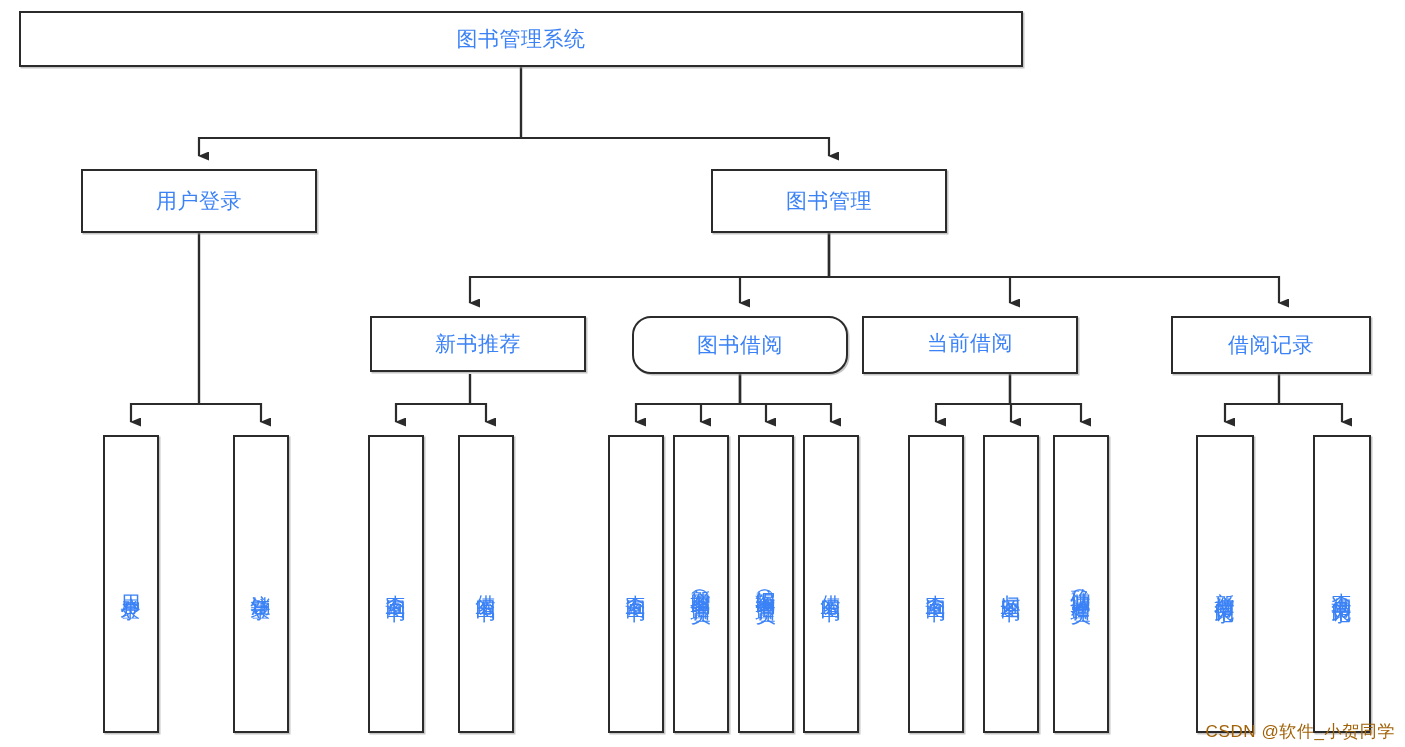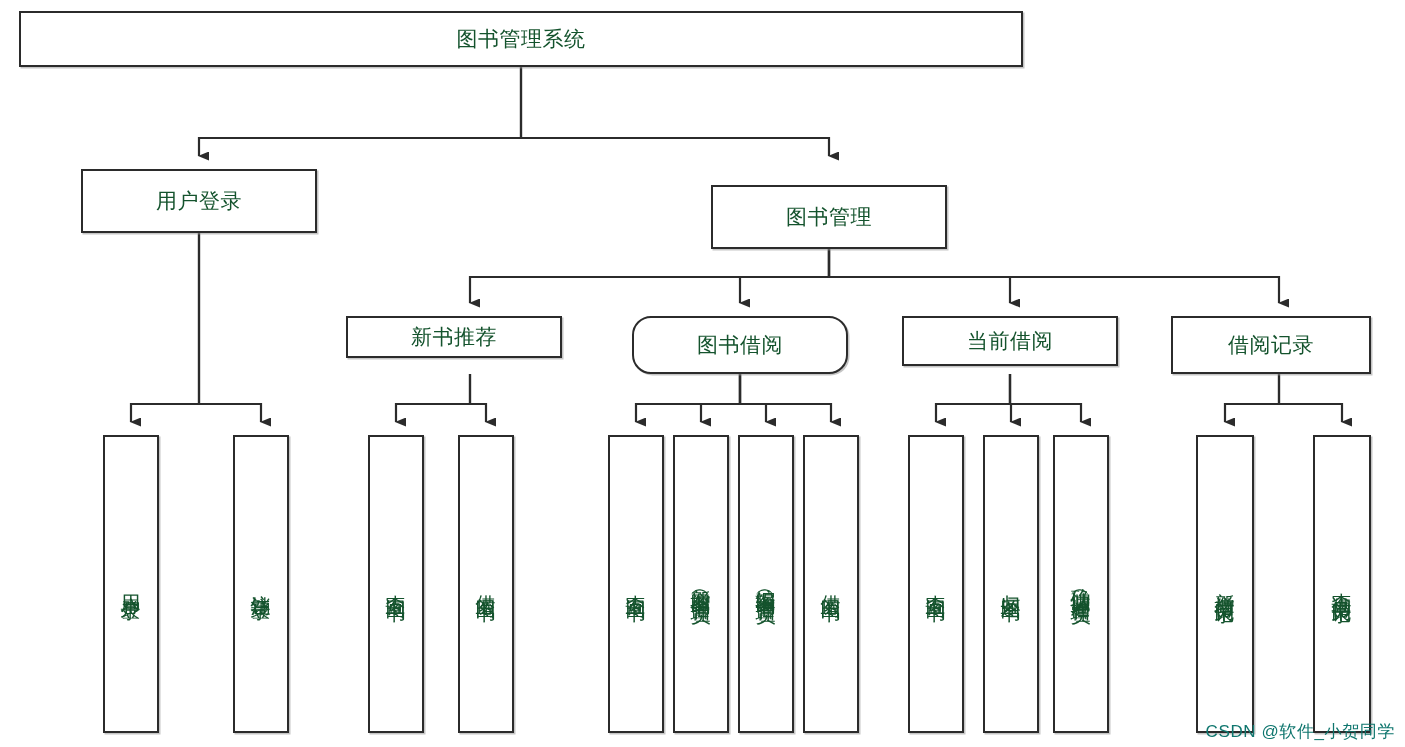--- a/index.html
+++ b/index.html
@@ -19,38 +19,38 @@
     box-sizing:border-box;
     display:flex;
     align-items:center;
     justify-content:center;
     box-shadow:1.5px 1.5px 0 rgba(150,150,150,0.55);
   }
   .node .label{
     font-size:21px;
     line-height:1.12;
     letter-spacing:0.5px;
-    color:#14532d;
+    color:#3b82f6;
     text-align:center;
     white-space:nowrap;
   }
   .node.vertical .label{
     writing-mode:vertical-rl;
     text-orientation:upright;
     font-size:20px;
     letter-spacing:2.5px;
     line-height:1;
   }
   .node.vertical{align-items:center;justify-content:center;}
   .watermark{
     position:absolute;
     right:10px;
     bottom:4px;
     font-size:17px;
-    color:#0f766e;
+    color:#a16207;
     white-space:nowrap;
     letter-spacing:0.6px;
     pointer-events:none;
   }
 </style>
 </head>
 <body>
 
 <div id="diagram-root">
   <svg id="edges" viewBox="0 0 1405 747">
@@ -82,30 +82,30 @@
       </g>
   </svg>
 
   <div id="node-layer">
       <div class="node" style="left: 19px; top: 11px; width: 1004px; height: 56px;">
         <span class="label">图书管理系统</span>
       </div>
       <div class="node" style="left: 81px; top: 169px; width: 236px; height: 64px;">
         <span class="label">用户登录</span>
       </div>
-      <div class="node" style="left: 711px; top: 169px; width: 236px; height: 64px; margin-top: 16px;">
+      <div class="node" style="left: 711px; top: 169px; width: 236px; height: 64px;">
         <span class="label">图书管理</span>
       </div>
-      <div class="node" style="left: 346px; top: 316px; width: 216px; height: 42px;">
+      <div class="node" style="left: 370px; top: 316px; width: 216px; height: 56px;">
         <span class="label">新书推荐</span>
       </div>
       <div class="node" style="left: 632px; top: 316px; width: 216px; height: 58px; border-radius: 19px;">
         <span class="label">图书借阅</span>
       </div>
-      <div class="node" style="left: 902px; top: 316px; width: 216px; height: 50px;">
+      <div class="node" style="left: 862px; top: 316px; width: 216px; height: 58px; font-family: Liberation Mono, monospace;">
         <span class="label">当前借阅</span>
       </div>
       <div class="node" style="left: 1171px; top: 316px; width: 200px; height: 58px;">
         <span class="label">借阅记录</span>
       </div>
       <div class="node vertical" style="left: 103px; top: 435px; width: 56px; height: 298px;">
         <span class="label">用户登录</span>
       </div>
       <div class="node vertical" style="left: 233px; top: 435px; width: 56px; height: 298px;">
         <span class="label">注销登录</span>

